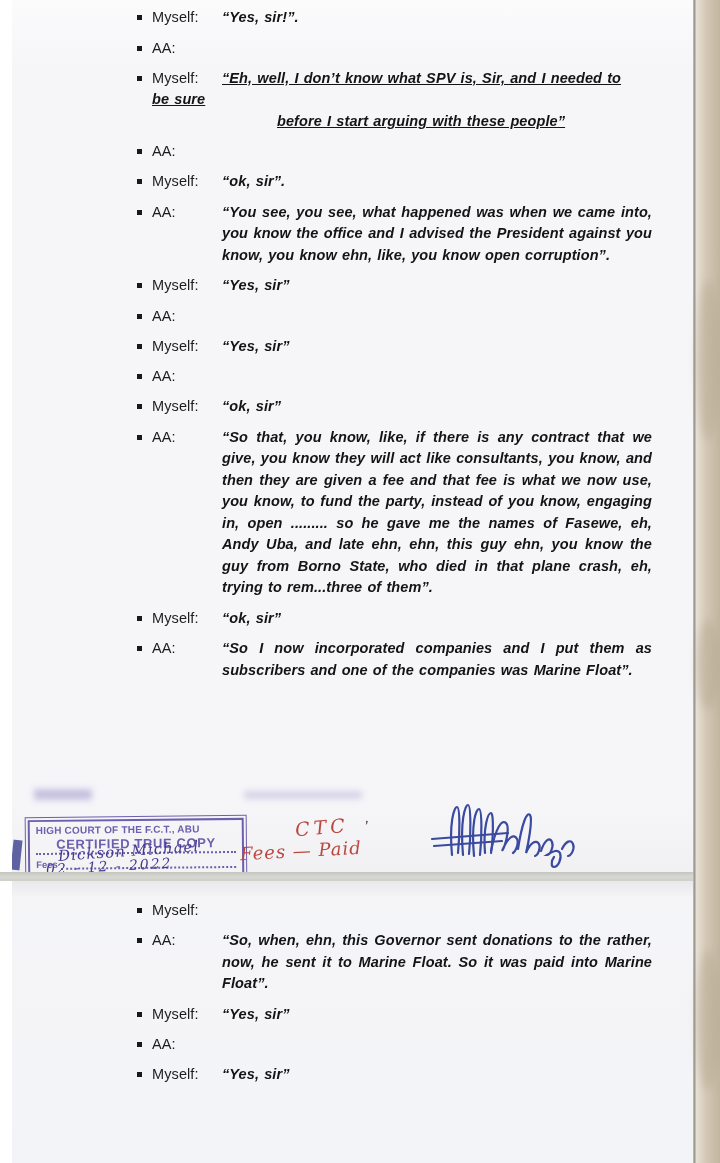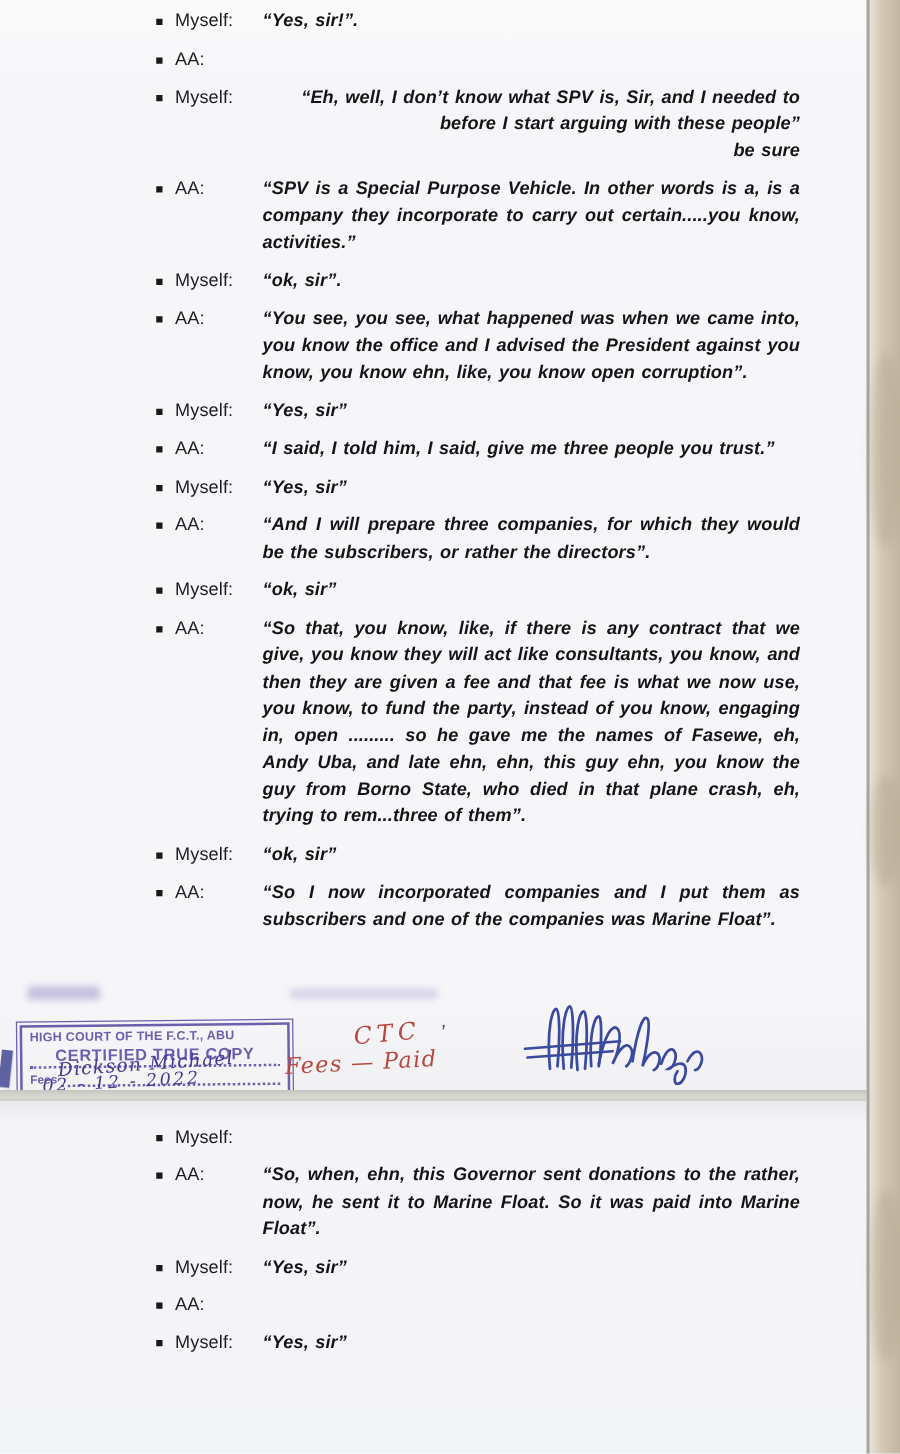--- a/index.html
+++ b/index.html
@@ -1,42 +1,42 @@
 <!DOCTYPE html>
 <html style="--stamp-purple: #6c5fae; --annotation-red: #b9473f;"><head>
 <meta charset="utf-8">
 <style>
   html,body{margin:0;padding:0;}
   body{width:720px;height:1163px;position:relative;overflow:hidden;
        background:#ffffff;font-family:"Liberation Sans",sans-serif;}
   #screenshot{position:absolute;inset:0;width:720px;height:1163px;overflow:hidden;}
 
   
-  .paper{position:absolute;left:0;width:697px;overflow:hidden;}
+  .paper{position:absolute;left:12px;width:697px;overflow:hidden;}
   .page1{top:0;height:872px;background:linear-gradient(180deg,#fbfbfc 0%,#f6f6f9 8%,#f6f6f9 92%,#f1f1f3 100%);}
   .page2{top:881px;height:282px;background:linear-gradient(180deg,#e9e9ec 0%,#f5f5f8 6%,#f3f4f7 100%);}
   .separator{position:absolute;left:0;top:872px;width:697px;height:9px;
              background:linear-gradient(180deg,#c6c6c0,#d8d8d2 55%,#cfcfc9);}
   .edge-line{position:absolute;left:693px;top:0;width:3px;height:1163px;
              background:linear-gradient(90deg,#c5c3bd,#9d9a92,#cfcdc6);}
   .scan-strip{position:absolute;left:696px;top:0;width:24px;height:1163px;
               background:linear-gradient(90deg,#e7e1d6 0%,#d4c9b6 40%,#c2b5a0 100%);}
   .scan-strip .blotch{position:absolute;left:0;width:100%;border-radius:50%;
               background:#ab9d86;opacity:.35;filter:blur(4px);}
 
   
   .transcript{position:absolute;left:125px;}
   .page1 .transcript{top:7px;width:520px;}
   .page2 .transcript{top:19px;width:520px;}
   .entry{display:grid;grid-template-columns:15px 70px 430px;margin-bottom:9px;}
   .bullet{width:5px;height:5px;background:#191919;margin-top:8px;display:inline-block;}
   .speaker{font-size:14.5px;color:#1c1c1e;line-height:21px;letter-spacing:.1px;}
   .dialogue{font-size:14.5px;font-weight:700;font-style:italic;color:#141416;
             line-height:21.5px;text-align:justify;letter-spacing:.1px;word-spacing:1px;}
-  .dline{text-align:right;}
+  .dline{text-align:left;text-decoration:underline;}
   .dline.hang{margin-left:-70px;}
   .dline.cont{margin-left:55px;}
 
   
   .stamp{position:absolute;left:16px;top:819px;width:216px;height:62px;
          border:2px solid var(--stamp-purple);outline:1px solid var(--stamp-purple);
          outline-offset:2px;background:rgba(255,255,255,.15);
          color:var(--stamp-purple);padding:3px 6px 0 6px;box-sizing:border-box;
          transform:rotate(-.6deg);}
   .stamp .court{font-size:10px;font-weight:700;letter-spacing:.2px;white-space:nowrap;}
@@ -82,58 +82,55 @@
         </div>
         <div class="entry">
           <span class="bullet"></span>
           <span class="speaker">AA:</span>
         </div>
         <div class="entry">
           <span class="bullet"></span>
           <span class="speaker">Myself:</span>
           <div class="dialogue">
             <div class="dline">“Eh, well, I don’t know what SPV is, Sir, and I needed to</div>
+            <div class="dline hang">be sure</div>
             <div class="dline cont">before I start arguing with these people”</div>
-            <div class="dline hang">be sure</div>
           </div>
         </div>
         <div class="entry">
           <span class="bullet"></span>
           <span class="speaker">AA:</span>
-          <div class="dialogue">“SPV is a Special Purpose Vehicle. In other words is a, is a company they incorporate to carry out certain.....you know, activities.”</div>
         </div>
         <div class="entry">
           <span class="bullet"></span>
           <span class="speaker">Myself:</span>
           <div class="dialogue">“ok, sir”.</div>
         </div>
         <div class="entry">
           <span class="bullet"></span>
           <span class="speaker">AA:</span>
           <div class="dialogue">“You see, you see, what happened was when we came into, you know the office and I advised the President against you know, you know ehn, like, you know open corruption”.</div>
         </div>
         <div class="entry">
           <span class="bullet"></span>
           <span class="speaker">Myself:</span>
           <div class="dialogue">“Yes, sir”</div>
         </div>
         <div class="entry">
           <span class="bullet"></span>
           <span class="speaker">AA:</span>
-          <div class="dialogue">“I said, I told him, I said, give me three people you trust.”</div>
-        </div>
-        <div class="entry">
-          <span class="bullet"></span>
-          <span class="speaker">Myself:</span>
-          <div class="dialogue">“Yes, sir”</div>
-        </div>
-        <div class="entry">
-          <span class="bullet"></span>
-          <span class="speaker">AA:</span>
-          <div class="dialogue">“And I will prepare three companies, for which they would be the subscribers, or rather the directors”.</div>
+        </div>
+        <div class="entry">
+          <span class="bullet"></span>
+          <span class="speaker">Myself:</span>
+          <div class="dialogue">“Yes, sir”</div>
+        </div>
+        <div class="entry">
+          <span class="bullet"></span>
+          <span class="speaker">AA:</span>
         </div>
         <div class="entry">
           <span class="bullet"></span>
           <span class="speaker">Myself:</span>
           <div class="dialogue">“ok, sir”</div>
         </div>
         <div class="entry">
           <span class="bullet"></span>
           <span class="speaker">AA:</span>
           <div class="dialogue">“So that, you know, like, if there is any contract that we give, you know they will act like consultants, you know, and then they are given a fee and that fee is what we now use, you know, to fund the party, instead of you know, engaging in, open ......... so he gave me the names of Fasewe, eh, Andy Uba, and late ehn, ehn, this guy ehn, you know the guy from Borno State, who died in that plane crash, eh, trying to rem...three of them”.</div>

